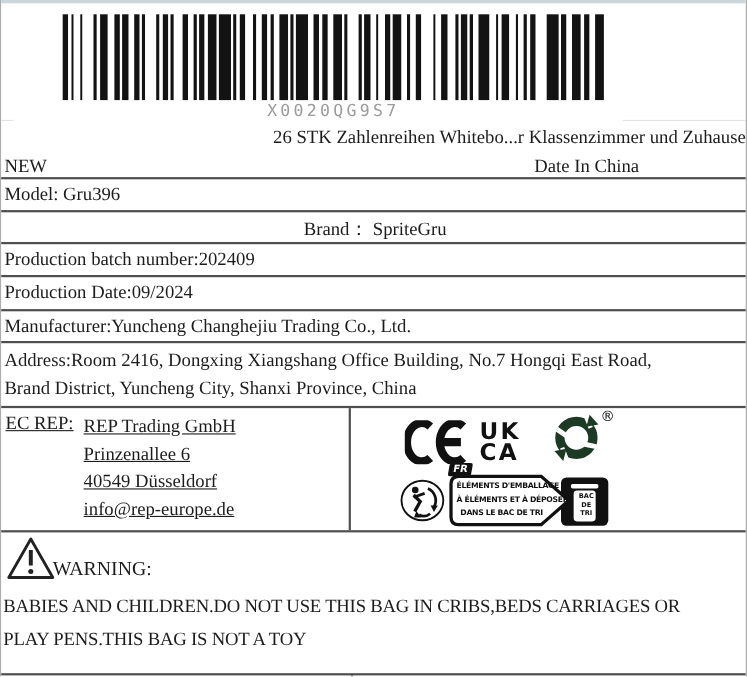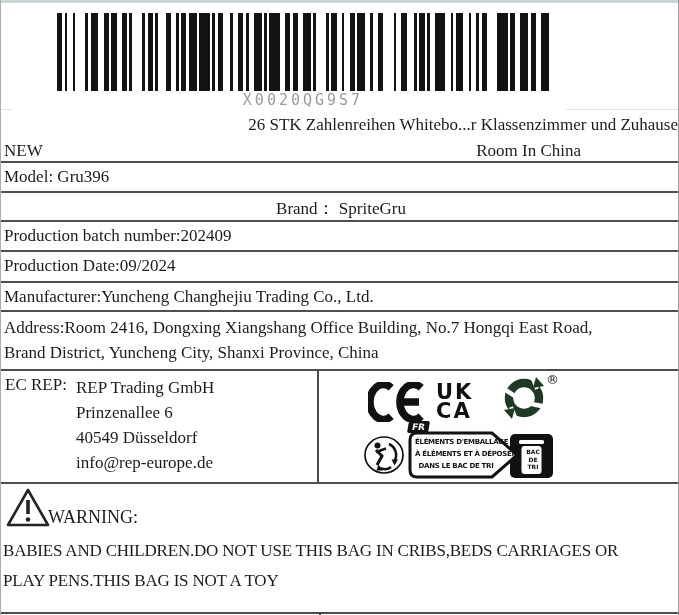--- a/index.html
+++ b/index.html
@@ -32,21 +32,21 @@
   .origin { margin-right:97px; }
 
   
   .kv { border-bottom:2px solid #4e4e4e; padding:4px 0 0 3px; font-size:17px; white-space:nowrap; }
   .kv-model { height:30px; } .kv-brand { height:29px;text-align:center; } .kv-batch { height:30px; }
   .kv-date { height:31px; } .kv-manufacturer { height:29px; }
   .kv-address { height:59px; border-bottom:2px solid #4e4e4e; padding:3px 0 0 3px; font-size:17px; line-height:25px; }
 
   
   .ecrep-row { height:113px; border-bottom:2px solid #4e4e4e; display:flex; }
-  .ecrep-left { width:318px; border-right:2px solid #4e4e4e; display:flex; padding:4px 0 0 4px; font-size:17px; }
+  .ecrep-left { width:318px; border-right:2px solid #4e4e4e; display:flex; padding:4px 0 0 4px; font-size:17px;text-decoration:underline; }
   .ecrep-label { width:71px; }
   .ecrep-lines div { line-height:25px; white-space:nowrap; }
   .ecrep-right { position:relative; flex:1; }
 
   .ce-mark   { position:absolute; left:49px; top:11px; }
   .ukca-mark { position:absolute; left:117px; top:12px; font-family:"DejaVu Sans",sans-serif;
                font-weight:700; font-size:21px; line-height:19px; letter-spacing:2px; color:#111; }
   .green-dot { position:absolute; left:183px; top:5px; }
   .registered { position:absolute; left:227px; top:1px; font-size:13px; color:#111;
                font-family:"DejaVu Sans",sans-serif; }
@@ -191,21 +191,21 @@
           <span class="bar" style="flex-grow: 3;"></span>
         </div>
       <div class="barcode-text">X0020QG9S7</div>
     </div>
   </div>
 
   <div class="row title-row">
     <div class="title-line">26 STK Zahlenreihen Whitebo...r Klassenzimmer und Zuhause</div>
     <div class="subtitle-line">
       <span>NEW</span>
-      <span class="origin">Room In China</span>
+      <span class="origin">Date In China</span>
     </div>
   </div>
 
   <div class="row kv kv-model">Model: Gru396</div>
   <div class="row kv kv-brand">Brand：  SpriteGru</div>
   <div class="row kv kv-batch">Production batch number:202409</div>
   <div class="row kv kv-date">Production Date:09/2024</div>
   <div class="row kv kv-manufacturer">Manufacturer:Yuncheng Changhejiu Trading Co., Ltd.</div>
   <div class="row kv-address">
     <div>Address:Room 2416, Dongxing Xiangshang Office Building, No.7 Hongqi East Road,</div>

